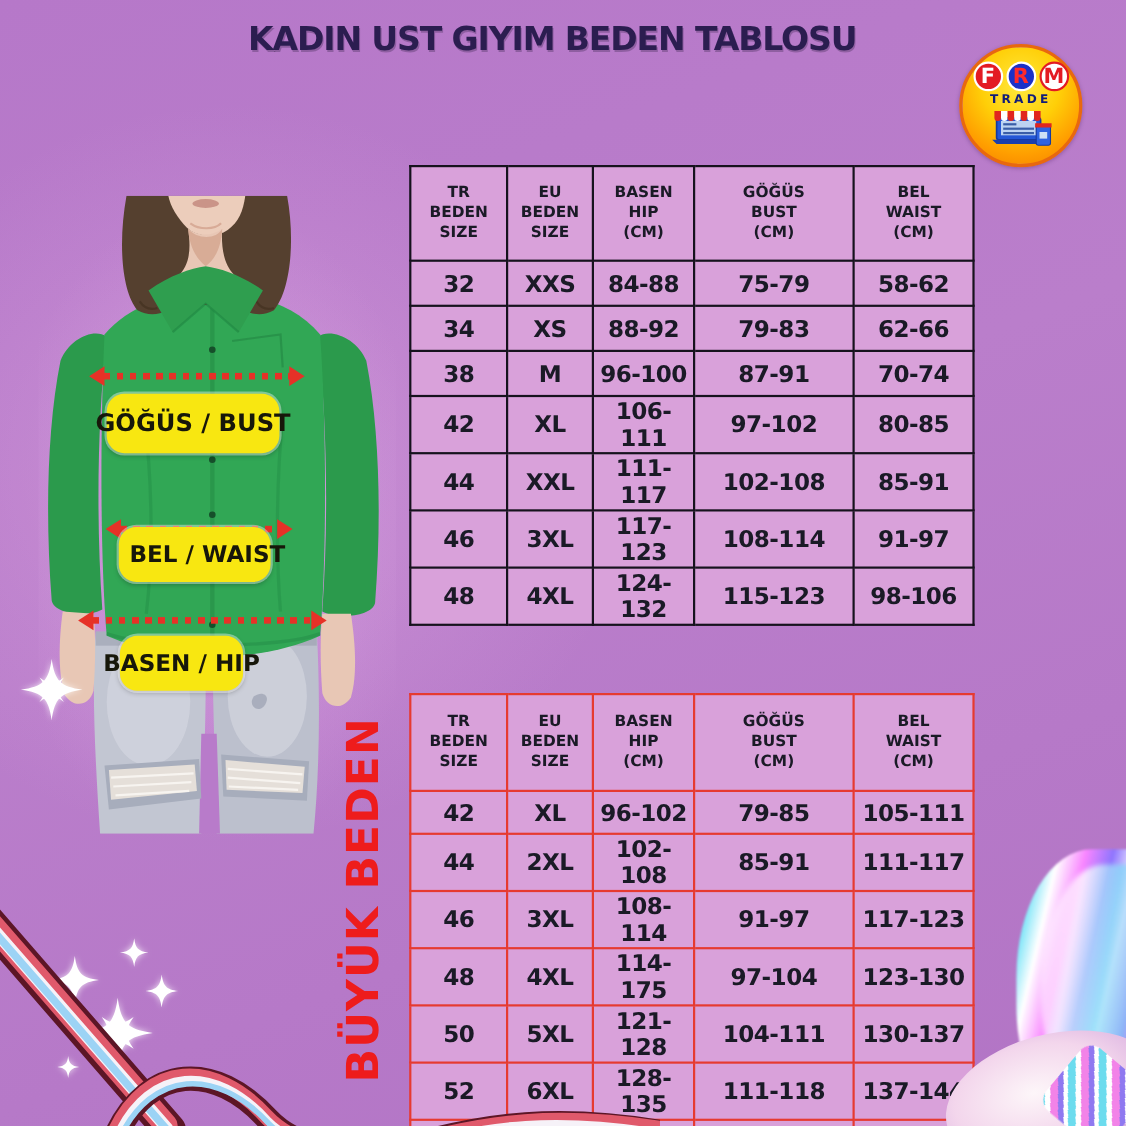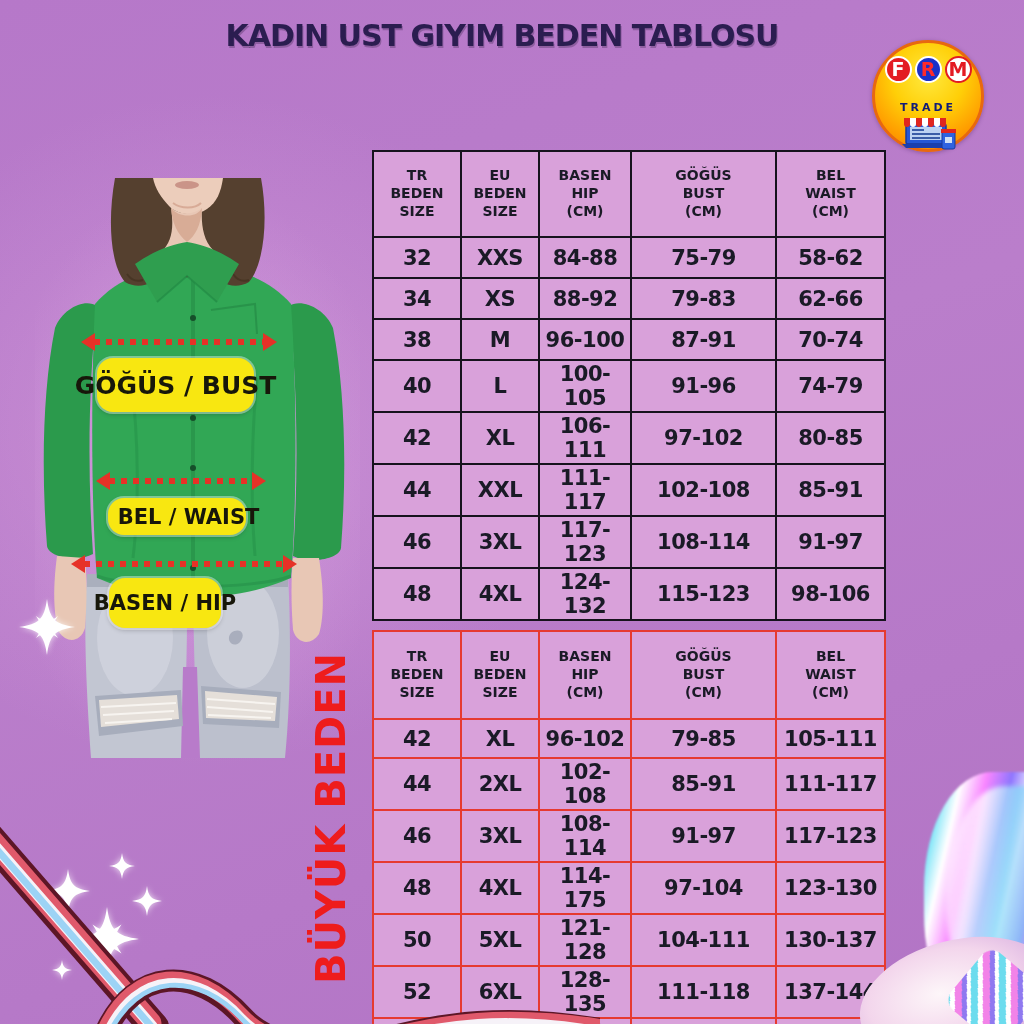--- a/index.html
+++ b/index.html
@@ -23,37 +23,37 @@
   
   .logo{position:absolute;left:872px;top:40px;width:112px;height:112px;border-radius:50%;
     background:radial-gradient(circle at 50% 32%,#ffe93e 0%,#ffcf08 40%,#ff9d00 72%,#f07a00 100%);
     border:3px solid #e8680f;box-shadow:0 1px 4px rgba(60,20,80,.35);}
   .logo-letters{display:flex;justify-content:center;gap:3px;margin-top:13px;}
   .logo-letter{width:27px;height:27px;border-radius:50%;display:flex;align-items:center;justify-content:center;
     font-weight:800;font-size:19px;line-height:1;}
   .ll-f{background:#e31b23;color:#fff;border:2px solid #fff;}
   .ll-r{background:#1b31c8;color:#ff2a2a;border:2px solid #fff;}
   .ll-m{background:#fff;color:#e31b23;border:2px solid #e31b23;}
-  .logo-trade{text-align:center;color:#101c7a;font-size:11px;font-weight:800;letter-spacing:3px;margin-top:18px;}
+  .logo-trade{text-align:center;color:#101c7a;font-size:11px;font-weight:800;letter-spacing:3px;margin-top:1px;}
   .logo-shop{display:block;margin:1px auto 0 auto;}
   
   .model{position:absolute;left:35px;top:178px;width:325px;height:580px;}
   
   .arrow{position:absolute;height:6px;}
   .arrow .dots{position:absolute;left:10px;right:10px;top:0;height:6px;
     background:repeating-linear-gradient(90deg,#e63127 0 6px,transparent 6px 12px);}
   .arrow::before,.arrow::after{content:"";position:absolute;top:-6px;border-style:solid;}
   .arrow::before{left:-3px;border-width:9px 14px 9px 0;border-color:transparent #e63127 transparent transparent;}
   .arrow::after{right:-3px;border-width:9px 0 9px 14px;border-color:transparent transparent transparent #e63127;}
   
   .pill{position:absolute;background:#f8e711;border-radius:16px;display:flex;align-items:center;justify-content:center;
-    font-weight:800;color:#17170a;font-size:25px;white-space:nowrap;
+    font-weight:800;color:#17170a;font-size:22px;white-space:nowrap;
     box-shadow:0 0 0 2px rgba(255,255,255,.4),0 2px 5px rgba(0,0,0,.25);}
   .pill-bust {left:97px; top:358px;width:157px;height:54px;}
-  .pill-waist{left:108px;top:498px;width:138px;height:37px;font-size:21px;padding-left:23px;}
+  .pill-waist{left:108px;top:479px;width:138px;height:50px;font-size:21px;padding-left:23px;}
   .pill-hip  {left:109px;top:578px;width:112px;height:50px;font-size:21px;}
   .arr-bust {left:84px;top:339px;width:190px;}
   .arr-waist{left:99px;top:478px;width:164px;}
   .arr-hip  {left:74px;top:561px;width:220px;}
   
   .size-table{position:absolute;left:372px;width:512px;border-collapse:collapse;table-layout:fixed;
     text-align:center;color:#1a1a26;}
   .size-table th{font-size:14px;font-weight:800;line-height:1.28;white-space:pre-line;}
   .size-table td{font-size:21px;font-weight:700;letter-spacing:-.5px;}
   .t-standard{top:150px;}
@@ -236,27 +236,20 @@
           <td>62-66</td>
         </tr>
         <tr>
           <td>38</td>
           <td>M</td>
           <td>96-100</td>
           <td>87-91</td>
           <td>70-74</td>
         </tr>
         <tr>
-          <td>40</td>
-          <td>L</td>
-          <td>100-105</td>
-          <td>91-96</td>
-          <td>74-79</td>
-        </tr>
-        <tr>
           <td>42</td>
           <td>XL</td>
           <td>106-111</td>
           <td>97-102</td>
           <td>80-85</td>
         </tr>
         <tr>
           <td>44</td>
           <td>XXL</td>
           <td>111-117</td>

